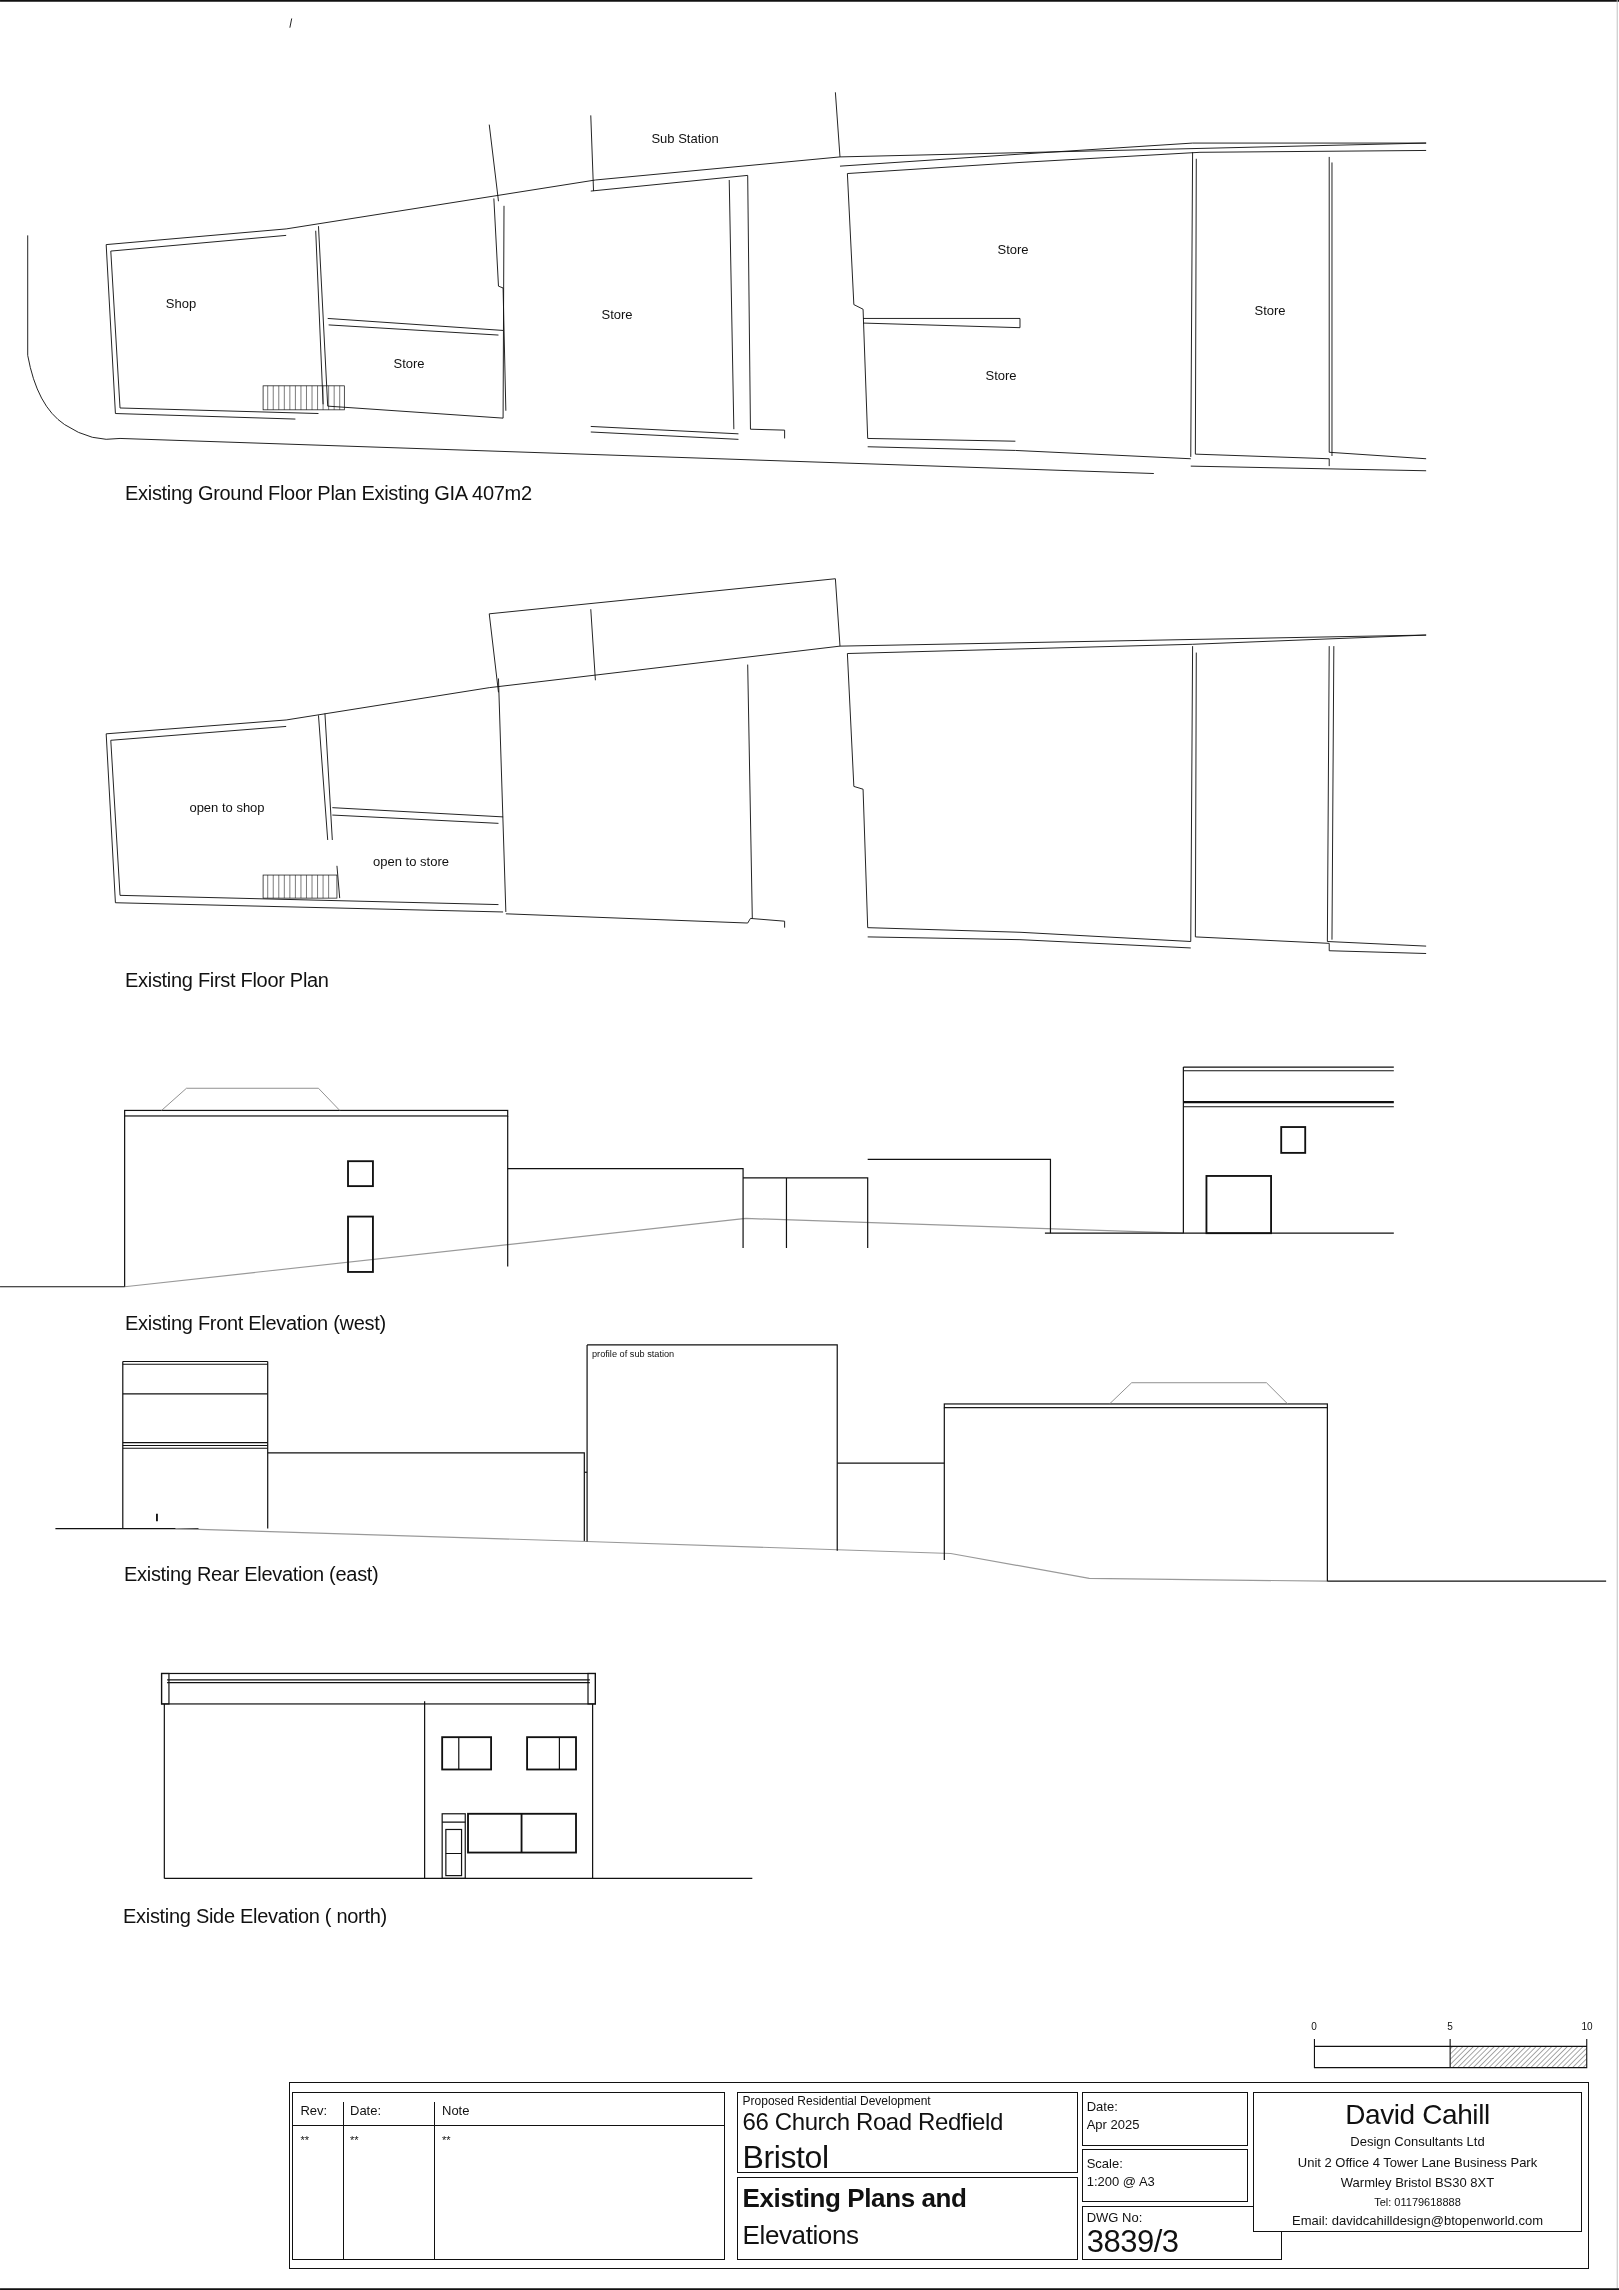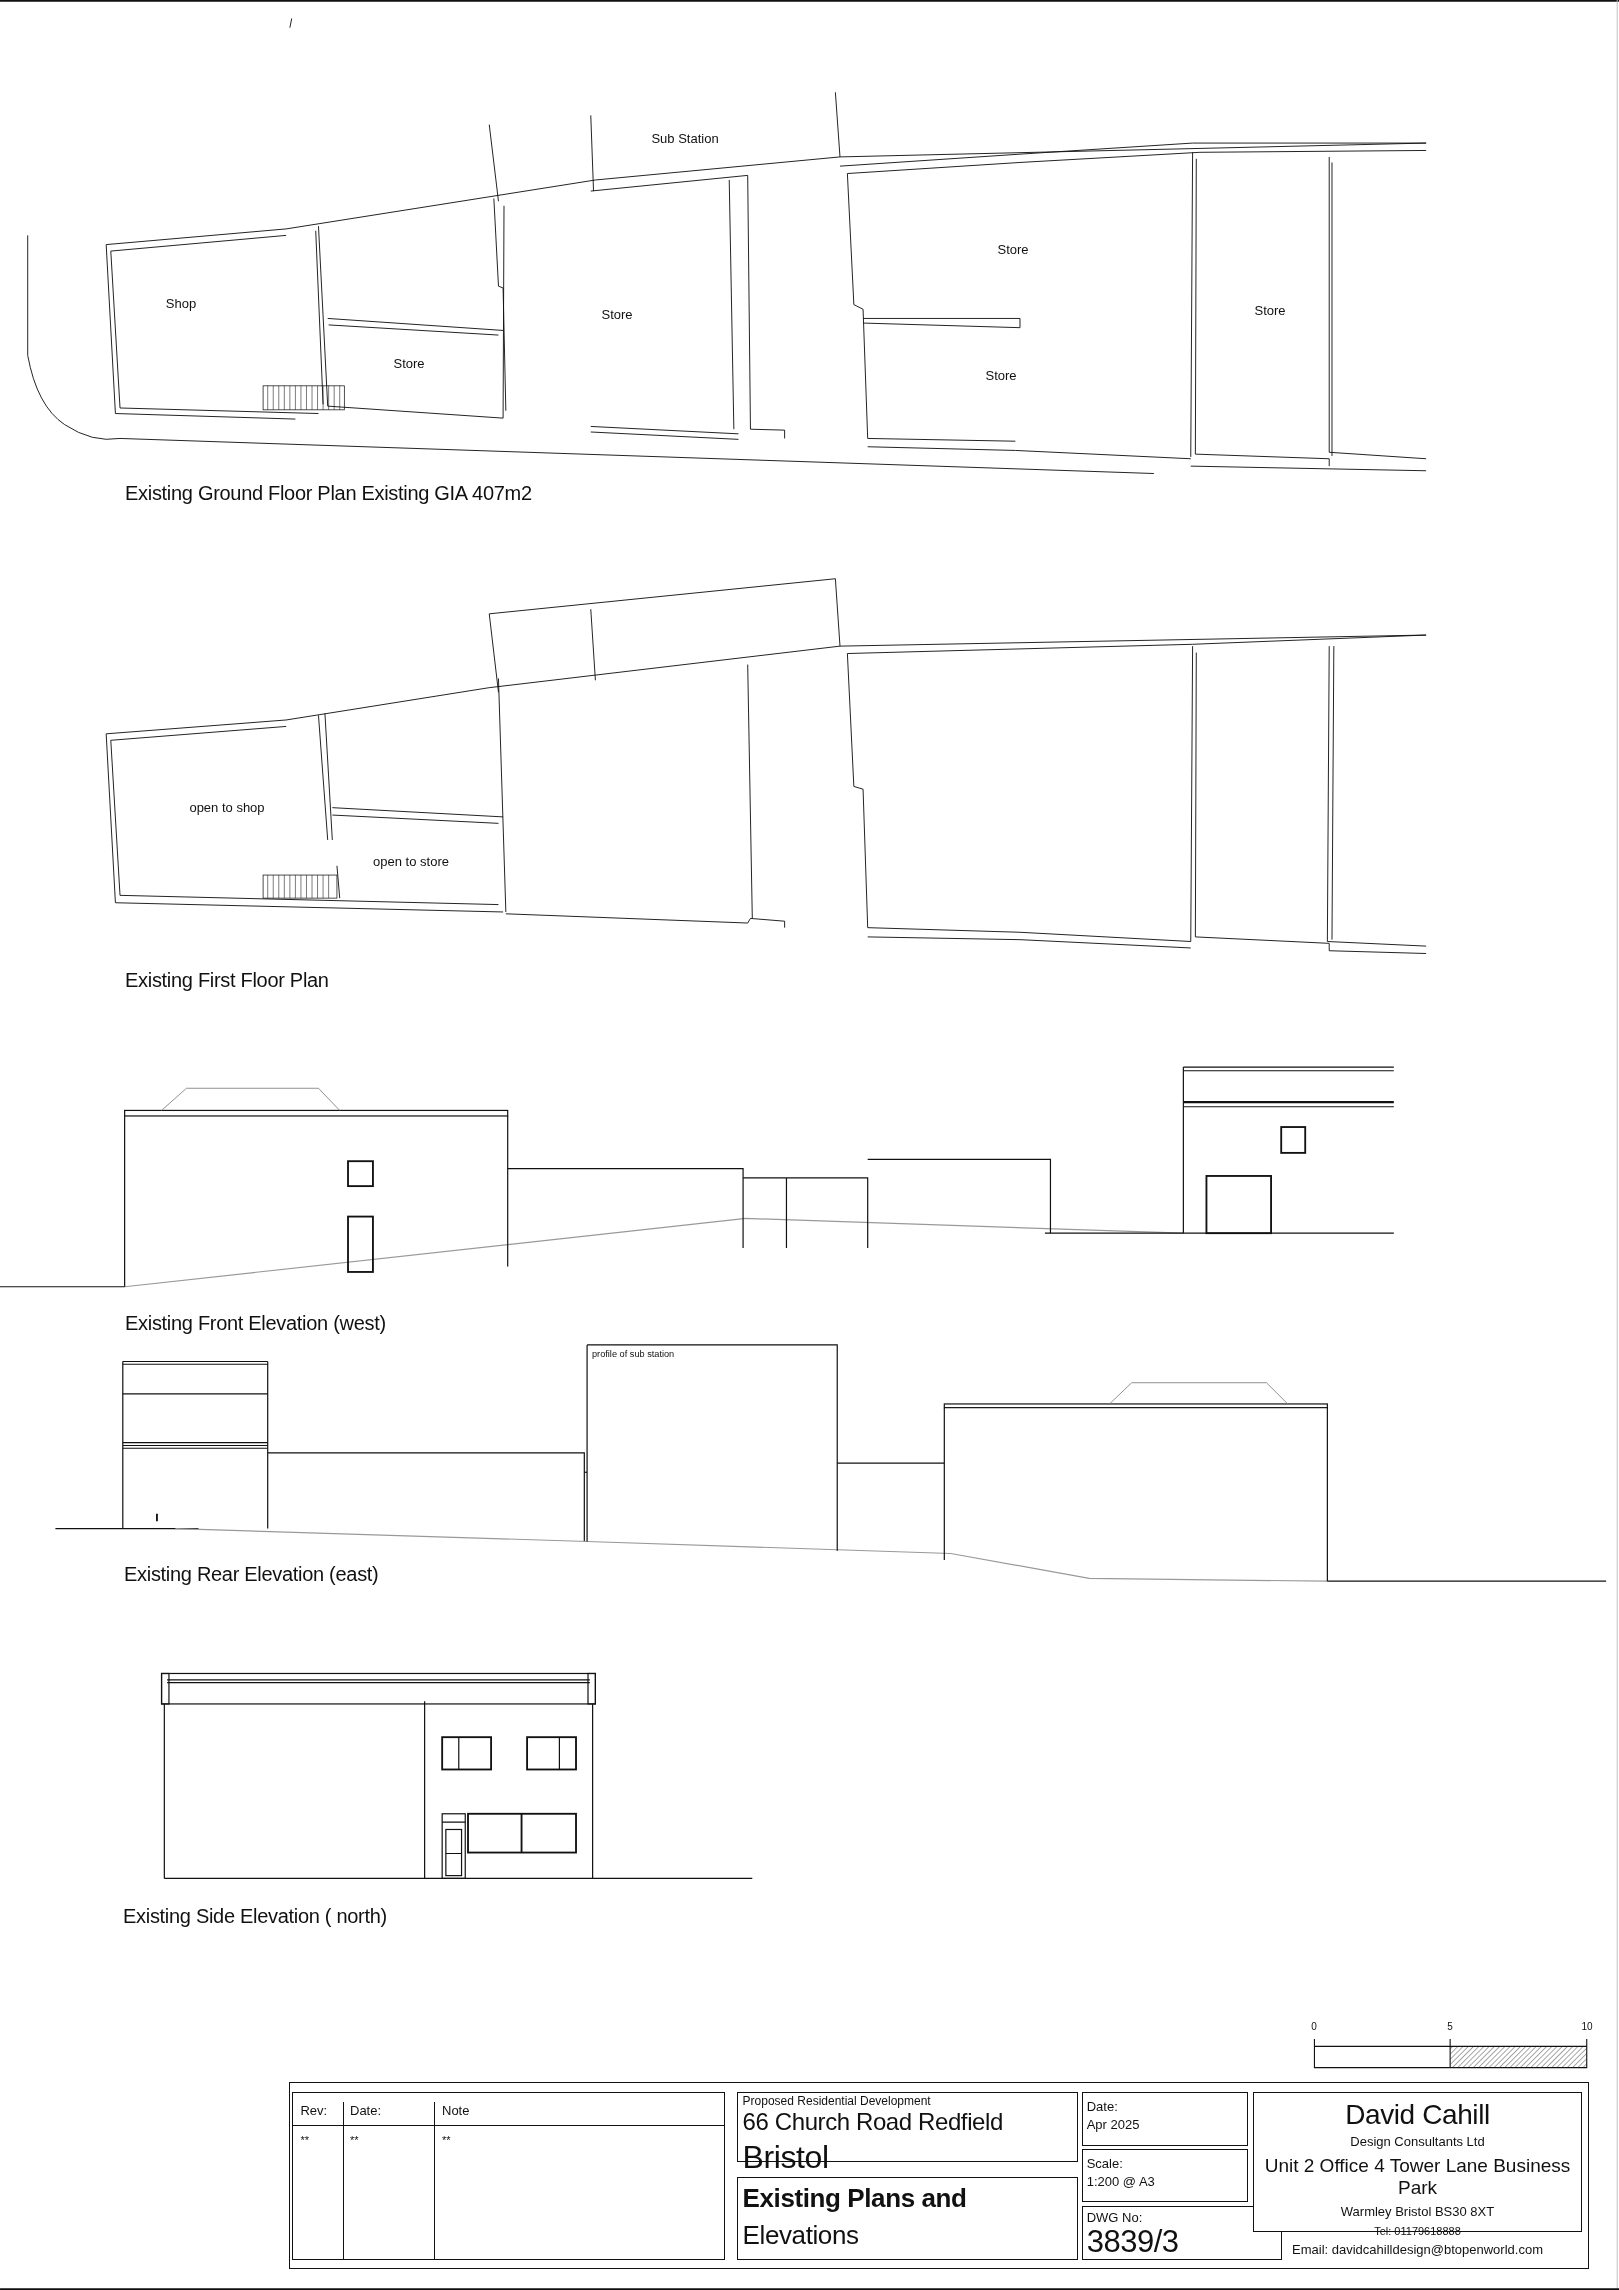--- a/index.html
+++ b/index.html
@@ -196,21 +196,21 @@
       <span class="rev-head" style="left:57px; top:10px;">Date:</span>
       <span class="rev-head" style="left:149px; top:10px;">Note</span>
       <div class="hline" style="left:0; top:32px; width:431px;"></div>
       <div class="vline" style="left:50px; top:9.2px; height:157px;"></div>
       <div class="vline" style="left:141px; top:9.2px; height:157px;"></div>
       <span class="rev-val" style="left:7.4px; top:41px;">**</span>
       <span class="rev-val" style="left:57px; top:41px;">**</span>
       <span class="rev-val" style="left:149px; top:41px;">**</span>
     </div>
 
-    <div class="box" style="left:447px; top:9.2px; width:341px; height:70px;">
+    <div class="box" style="left:447px; top:9.2px; width:341px; height:81px;">
       <div style="position:absolute; left:4.6px; top:0.9px; font-size:12px;">Proposed Residential Development</div>
       <div style="position:absolute; left:4.6px; top:14.8px; font-size:24px; letter-spacing:-0.4px;">66 Church Road Redfield</div>
       <div style="position:absolute; left:4.6px; top:46px; font-size:32px; letter-spacing:-0.4px;">Bristol</div>
     </div>
 
     <div class="box" style="left:447px; top:94px; width:341px; height:83px;">
       <div style="position:absolute; left:4.6px; top:4.6px; font-size:26px; letter-spacing:-0.4px;font-weight:bold;">Existing Plans and</div>
       <div style="position:absolute; left:4.6px; top:42px; font-size:26px; letter-spacing:-0.4px;">Elevations</div>
     </div>
 
@@ -225,21 +225,21 @@
     </div>
 
     <div class="box" style="left:792px; top:123px; width:200px; height:54px;">
       <div style="position:absolute; left:3.7px; top:2.8px; font-size:13px;">DWG No:</div>
       <div style="position:absolute; left:3.7px; top:16.6px; font-size:31px; letter-spacing:-0.5px;">3839/3</div>
     </div>
 
     <div class="box" style="left:963px; top:9.2px; width:329px; height:140px; text-align:center;">
       <div style="margin-top:5.5px; font-size:28px; letter-spacing:-0.4px;">David Cahill</div>
       <div style="margin-top:3.7px; font-size:13px;">Design Consultants Ltd</div>
-      <div style="margin-top:5.5px; font-size:19px;">Unit 2 Office 4 Tower Lane Business Park</div>
+      <div style="margin-top:5.5px; font-size:13px;">Unit 2 Office 4 Tower Lane Business Park</div>
       <div style="margin-top:5.5px; font-size:13px;">Warmley Bristol BS30 8XT</div>
       <div style="margin-top:5.5px; font-size:11px;">Tel: 01179618888</div>
       <div style="margin-top:5.5px; font-size:13px;">Email: davidcahilldesign@btopenworld.com</div>
     </div>
   </div>
 
 </div>
 
 
 </body></html>

